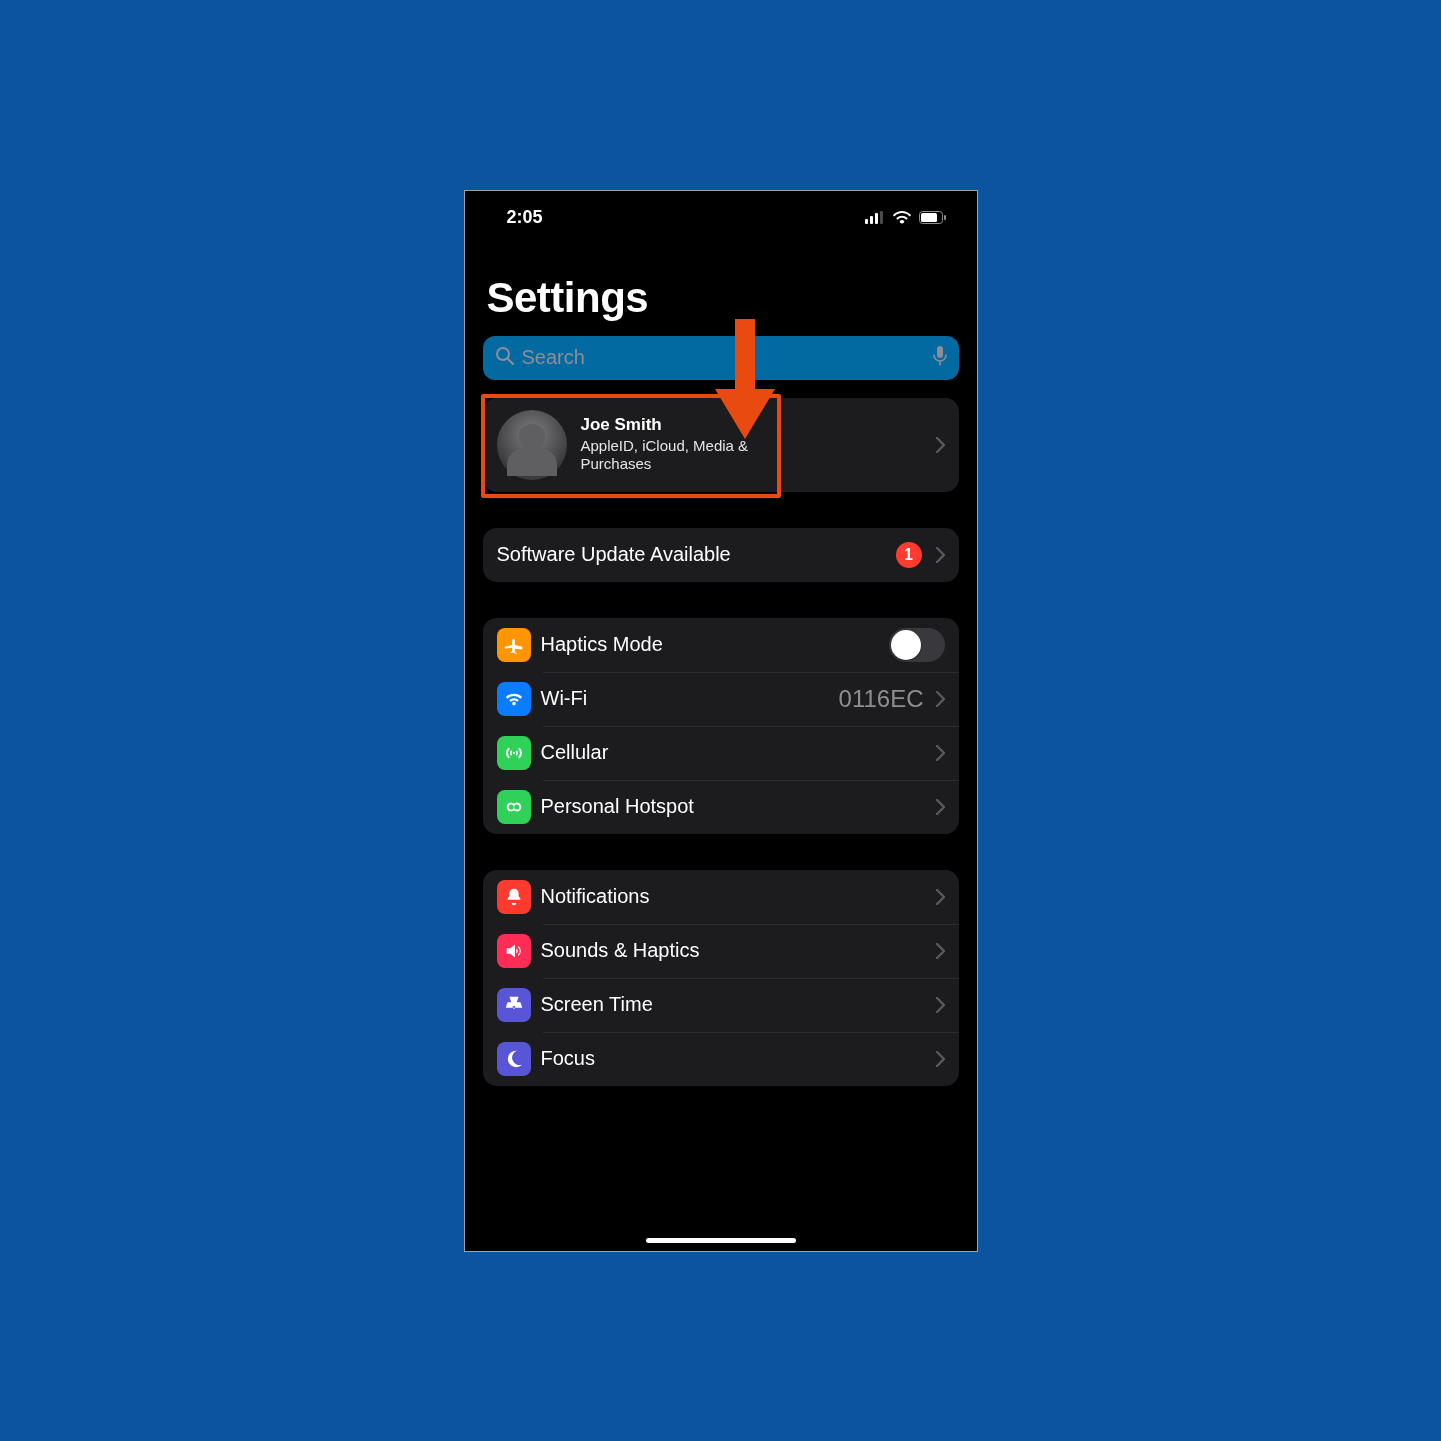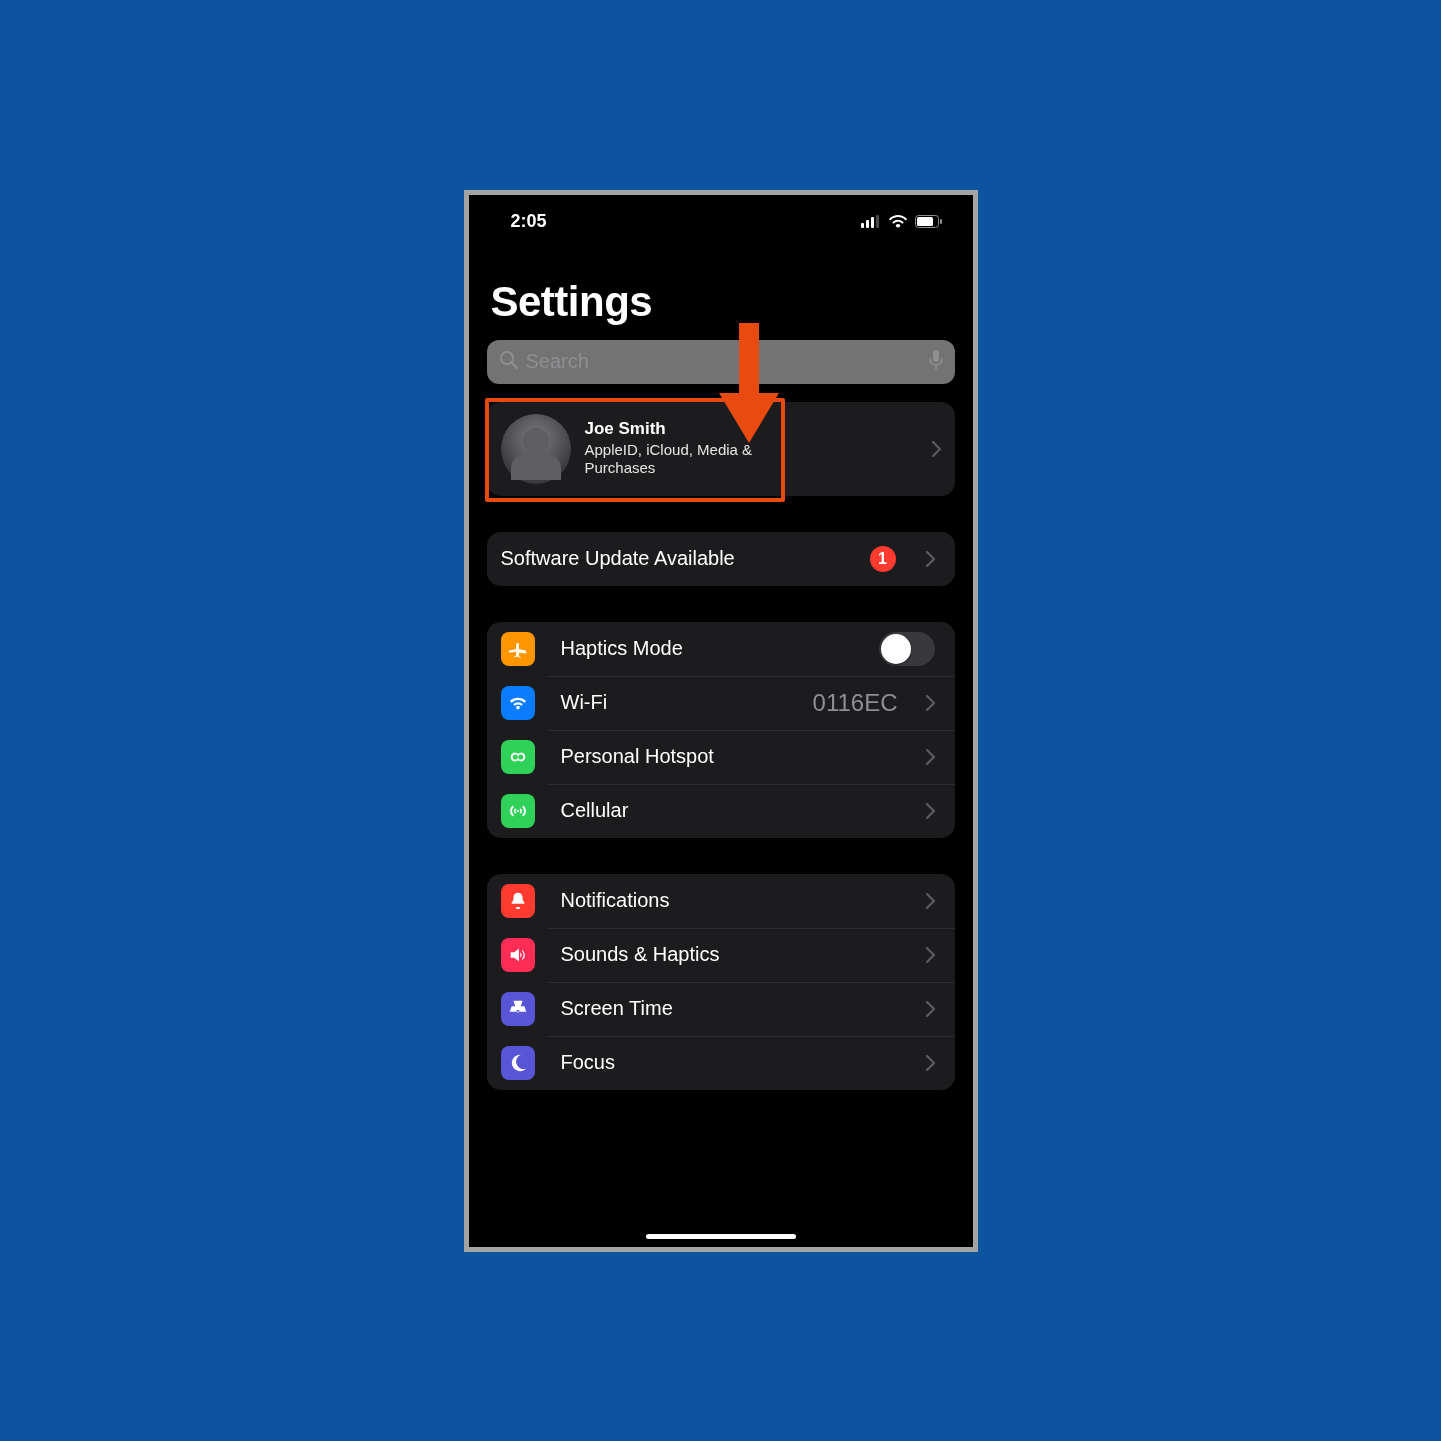--- a/index.html
+++ b/index.html
@@ -7,21 +7,21 @@
   body {
     background: #0c549f;
     font-family: -apple-system, "Helvetica Neue", Arial, sans-serif;
     display: flex;
     align-items: center;
     justify-content: center;
   }
   .frame {
     width: 514px;
     height: 1062px;
-    border: 5px solid #a3a3a3;
+    border: 1px solid #a3a3a3;
     background: #000;
     position: relative;
     overflow: hidden;
   }
   .phone {
     position: absolute;
     inset: 0;
     background: #000;
     color: #fff;
     padding-top: 6px;
@@ -40,21 +40,21 @@
   
   .content { padding: 0 18px; }
   .title {
     font-size: 42px;
     font-weight: 800;
     padding: 42px 4px 14px 4px;
     letter-spacing: -0.5px;
   }
   
   .searchbar {
-    background: #737373;
+    background: #0369a1;
     border-radius: 12px;
     height: 44px;
     display: flex;
     align-items: center;
     padding: 0 12px;
     gap: 8px;
     margin-bottom: 18px;
   }
   .searchbar input {
     flex: 1;
@@ -125,22 +125,22 @@
   
   .group {
     background: #1c1c1e;
     border-radius: 14px;
     margin-bottom: 36px;
     overflow: hidden;
   }
   .row {
     display: flex;
     align-items: center;
-    padding: 10px 20px 10px 14px;
-    gap: 26px;
+    padding: 10px 14px 10px 14px;
+    gap: 10px;
     min-height: 54px;
     position: relative;
     justify-content: flex-end;
   }
   .row + .row::before {
     content: "";
     position: absolute;
     left: 60px; right: 0; top: 0;
     height: 1px;
     background: #2c2c2e;
@@ -295,37 +295,37 @@
           <span class="value">0116EC</span>
           <span class="chevron">
               <svg width="9" height="16" viewBox="0 0 9 16">
                 <path d="M1 1l7 7-7 7" fill="none" stroke="#5a5a5e" stroke-width="2.4" stroke-linecap="round" stroke-linejoin="round"></path>
               </svg>
             </span>
         </div>
         <div class="row">
           <span class="appicon" style="background:#30d158">
             <svg viewBox="0 0 24 24">
+                <path fill="#fff" d="M6 6a8 8 0 0 0 0 12l1.5-1.5a6 6 0 0 1 0-9zM18 6l-1.5 1.5a6 6 0 0 1 0 9L18 18a8 8 0 0 0 0-12zM9 9a4 4 0 0 0 0 6l1.3-1.3a2.2 2.2 0 0 1 0-3.4zM15 9l-1.3 1.3a2.2 2.2 0 0 1 0 3.4L15 15a4 4 0 0 0 0-6zM12 10.8a1.2 1.2 0 1 0 0 2.4 1.2 1.2 0 0 0 0-2.4z"></path>
+              </svg>
+          </span>
+          <span class="label">Cellular</span>
+          <span class="chevron">
+              <svg width="9" height="16" viewBox="0 0 9 16">
+                <path d="M1 1l7 7-7 7" fill="none" stroke="#5a5a5e" stroke-width="2.4" stroke-linecap="round" stroke-linejoin="round"></path>
+              </svg>
+            </span>
+        </div>
+        <div class="row">
+          <span class="appicon" style="background:#30d158">
+            <svg viewBox="0 0 24 24">
                 <path fill="#fff" d="M9 7a5 5 0 1 0 0 10 5 5 0 0 1 6 0 5 5 0 1 0 0-10 5 5 0 0 1-6 0zm0 2.2a2.8 2.8 0 1 1 0 5.6A2.8 2.8 0 0 1 9 9.2zm6 0a2.8 2.8 0 1 1 0 5.6 2.8 2.8 0 0 1 0-5.6z"></path>
               </svg>
           </span>
           <span class="label">Personal Hotspot</span>
-          <span class="chevron">
-              <svg width="9" height="16" viewBox="0 0 9 16">
-                <path d="M1 1l7 7-7 7" fill="none" stroke="#5a5a5e" stroke-width="2.4" stroke-linecap="round" stroke-linejoin="round"></path>
-              </svg>
-            </span>
-        </div>
-        <div class="row">
-          <span class="appicon" style="background:#30d158">
-            <svg viewBox="0 0 24 24">
-                <path fill="#fff" d="M6 6a8 8 0 0 0 0 12l1.5-1.5a6 6 0 0 1 0-9zM18 6l-1.5 1.5a6 6 0 0 1 0 9L18 18a8 8 0 0 0 0-12zM9 9a4 4 0 0 0 0 6l1.3-1.3a2.2 2.2 0 0 1 0-3.4zM15 9l-1.3 1.3a2.2 2.2 0 0 1 0 3.4L15 15a4 4 0 0 0 0-6zM12 10.8a1.2 1.2 0 1 0 0 2.4 1.2 1.2 0 0 0 0-2.4z"></path>
-              </svg>
-          </span>
-          <span class="label">Cellular</span>
           <span class="chevron">
               <svg width="9" height="16" viewBox="0 0 9 16">
                 <path d="M1 1l7 7-7 7" fill="none" stroke="#5a5a5e" stroke-width="2.4" stroke-linecap="round" stroke-linejoin="round"></path>
               </svg>
             </span>
         </div>
       </div>
 
       <div class="group">
         <div class="row">

